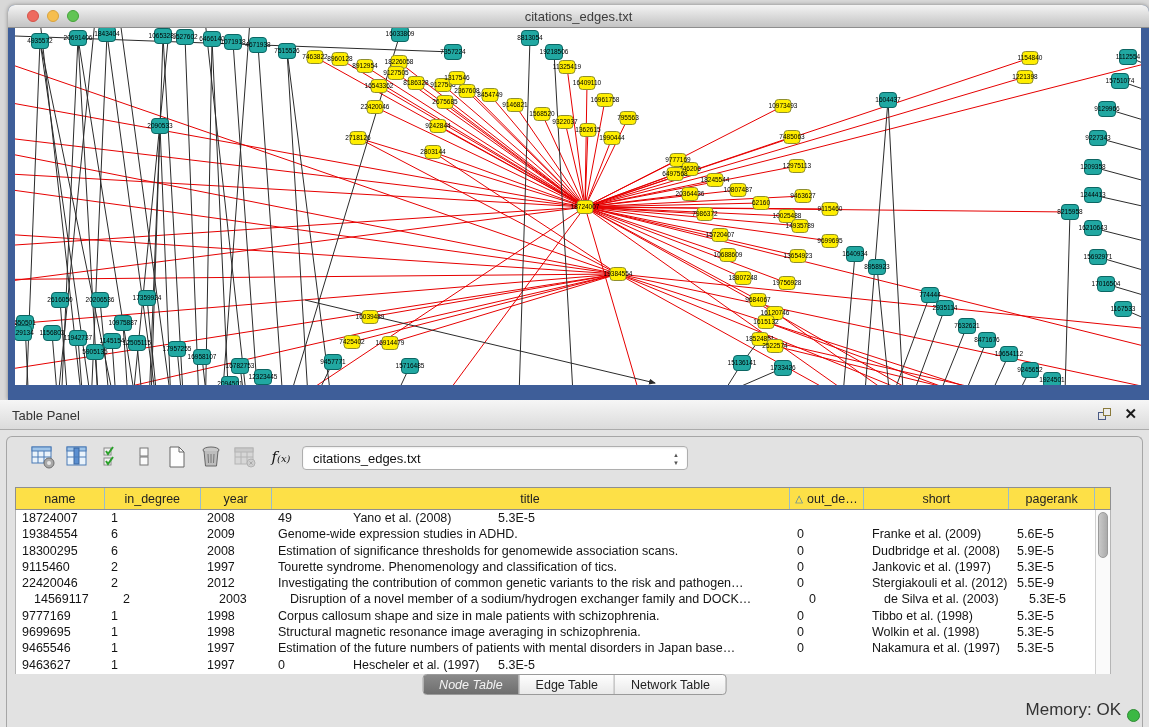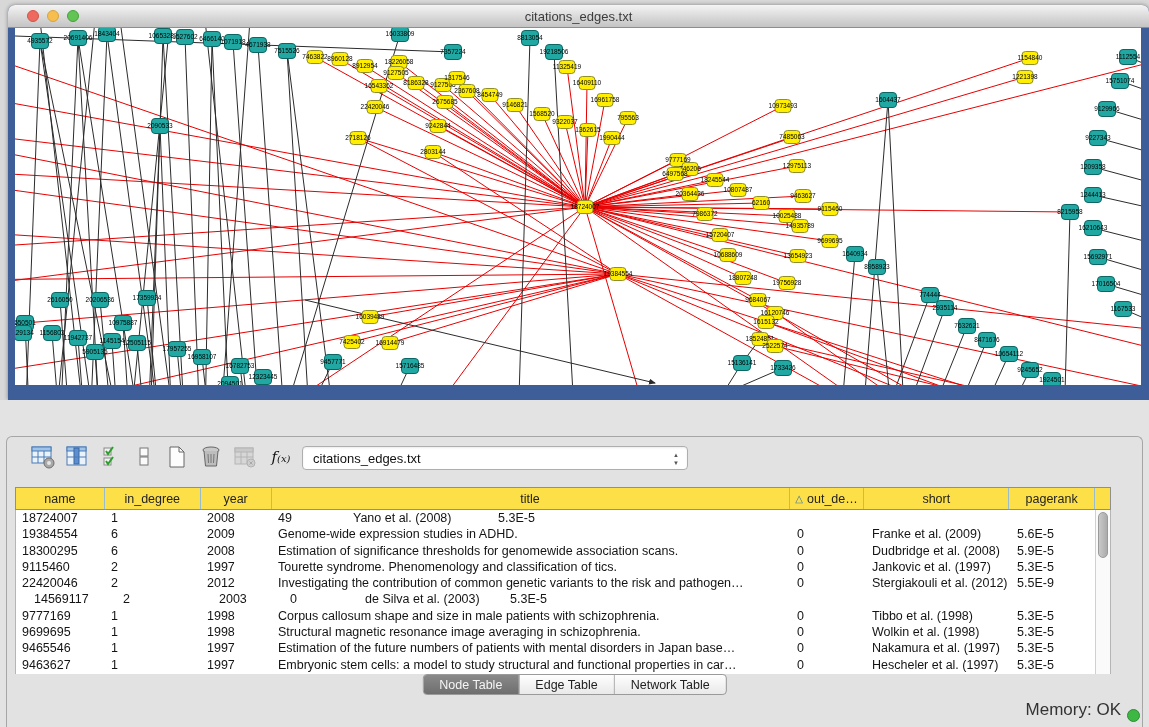--- a/index.html
+++ b/index.html
@@ -73,21 +73,21 @@
     border-radius:5px; background:linear-gradient(90deg,#C9C9C9,#ABABAB);
     border:1px solid #9A9A9A; }
 
   
   #tabs { position:absolute; left:50%; transform:translateX(-50%); top:237px;
     display:flex; height:21px; border:1px solid #9A9A9A; border-radius:4px;
     overflow:hidden; background:linear-gradient(#FEFEFE,#E9E9E9); }
   .tab { font-size:12.5px; color:#222; padding:0 16px; line-height:20px;
     border-right:1px solid #ADADAD; cursor:pointer; white-space:nowrap; }
   .tab:last-child { border-right:none; }
-  .tab.active { background:linear-gradient(#8A8A8A,#6E6E6E); color:#F5F5F5; }
+  .tab.active { background:linear-gradient(#8A8A8A,#6E6E6E); color:#F5F5F5;font-style:italic; }
 
   
   #status { position:absolute; right:28px; bottom:7px; font-size:17px; color:#333; }
   #memdot { position:absolute; right:9px; bottom:5px; width:13px; height:13px;
     border-radius:50%; background:#3CB843; border:1px solid #2E8B33; cursor:pointer; }
 </style>
 </head>
 <body>
 
 <div id="netwin">
@@ -713,20 +713,28 @@
         </g>
         <g>
           <rect x="221.5" y="376.5" width="17" height="15" rx="3.5" fill="#21A8A2" stroke="#0C6663"></rect>
           <text x="230" y="386.3" text-anchor="middle" font-size="6.5" fill="#000">2094501</text>
         </g>
       </svg>
     </div>
 </div>
 
 <div id="tablepanel">
+  <div id="tp-header">
+    <span id="tp-title">Table Panel</span>
+    <span id="tp-float">
+      <span class="sq1"></span>
+        <span class="sq2"></span>
+    </span>
+    <span id="tp-close">✕</span>
+  </div>
 
   <div id="tp-body">
     <div id="toolbar">
       <span class="tbtn" style="left:12px">
         <svg width="26" height="26">
             <rect x="2" y="3" width="19" height="16" fill="#EAF3FB" stroke="#4A7AB5"></rect>
             <rect x="2" y="3" width="19" height="4" fill="#9FC4E8" stroke="#4A7AB5"></rect>
             <line x1="8" y1="7" x2="8" y2="19" stroke="#4A7AB5"></line>
             <line x1="14" y1="7" x2="14" y2="19" stroke="#4A7AB5"></line>
             <line x1="2" y1="13" x2="21" y2="13" stroke="#4A7AB5"></line>
@@ -856,20 +864,21 @@
           <div class="tcell" style="width: 71px;">2012</div>
           <div class="tcell" style="width: 519px;">Investigating the contribution of common genetic variants to the risk and pathogen…</div>
           <div class="tcell" style="width: 75px;">0</div>
           <div class="tcell" style="width: 145px;">Stergiakouli et al. (2012)</div>
           <div class="tcell" style="width: 86px;">5.5E-9</div>
         </div>
         <div class="trow">
           <div class="tcell" style="width: 89px; margin-left: 12px;">14569117</div>
           <div class="tcell" style="width: 96px;">2</div>
           <div class="tcell" style="width: 71px;">2003</div>
+          <div class="tcell" style="width: 519px;">Disruption of a novel member of a sodium/hydrogen exchanger family and DOCK…</div>
           <div class="tcell" style="width: 75px;">0</div>
           <div class="tcell" style="width: 145px;">de Silva et al. (2003)</div>
           <div class="tcell" style="width: 86px;">5.3E-5</div>
         </div>
         <div class="trow">
           <div class="tcell" style="width: 89px;">9777169</div>
           <div class="tcell" style="width: 96px;">1</div>
           <div class="tcell" style="width: 71px;">1998</div>
           <div class="tcell" style="width: 519px;">Corpus callosum shape and size in male patients with schizophrenia.</div>
           <div class="tcell" style="width: 75px;">0</div>
@@ -891,21 +900,20 @@
           <div class="tcell" style="width: 71px;">1997</div>
           <div class="tcell" style="width: 519px;">Estimation of the future numbers of patients with mental disorders in Japan base…</div>
           <div class="tcell" style="width: 75px;">0</div>
           <div class="tcell" style="width: 145px;">Nakamura et al. (1997)</div>
           <div class="tcell" style="width: 86px;">5.3E-5</div>
         </div>
         <div class="trow">
           <div class="tcell" style="width: 89px;">9463627</div>
           <div class="tcell" style="width: 96px;">1</div>
           <div class="tcell" style="width: 71px;">1997</div>
-          <div class="tcell" style="width: 519px;">Embryonic stem cells: a model to study structural and functional properties in car…</div>
           <div class="tcell" style="width: 75px;">0</div>
           <div class="tcell" style="width: 145px;">Hescheler et al. (1997)</div>
           <div class="tcell" style="width: 86px;">5.3E-5</div>
         </div>
         <div id="vscroll">
           <div id="vthumb"></div>
         </div>
       </div>
 
     <div id="tabs">

